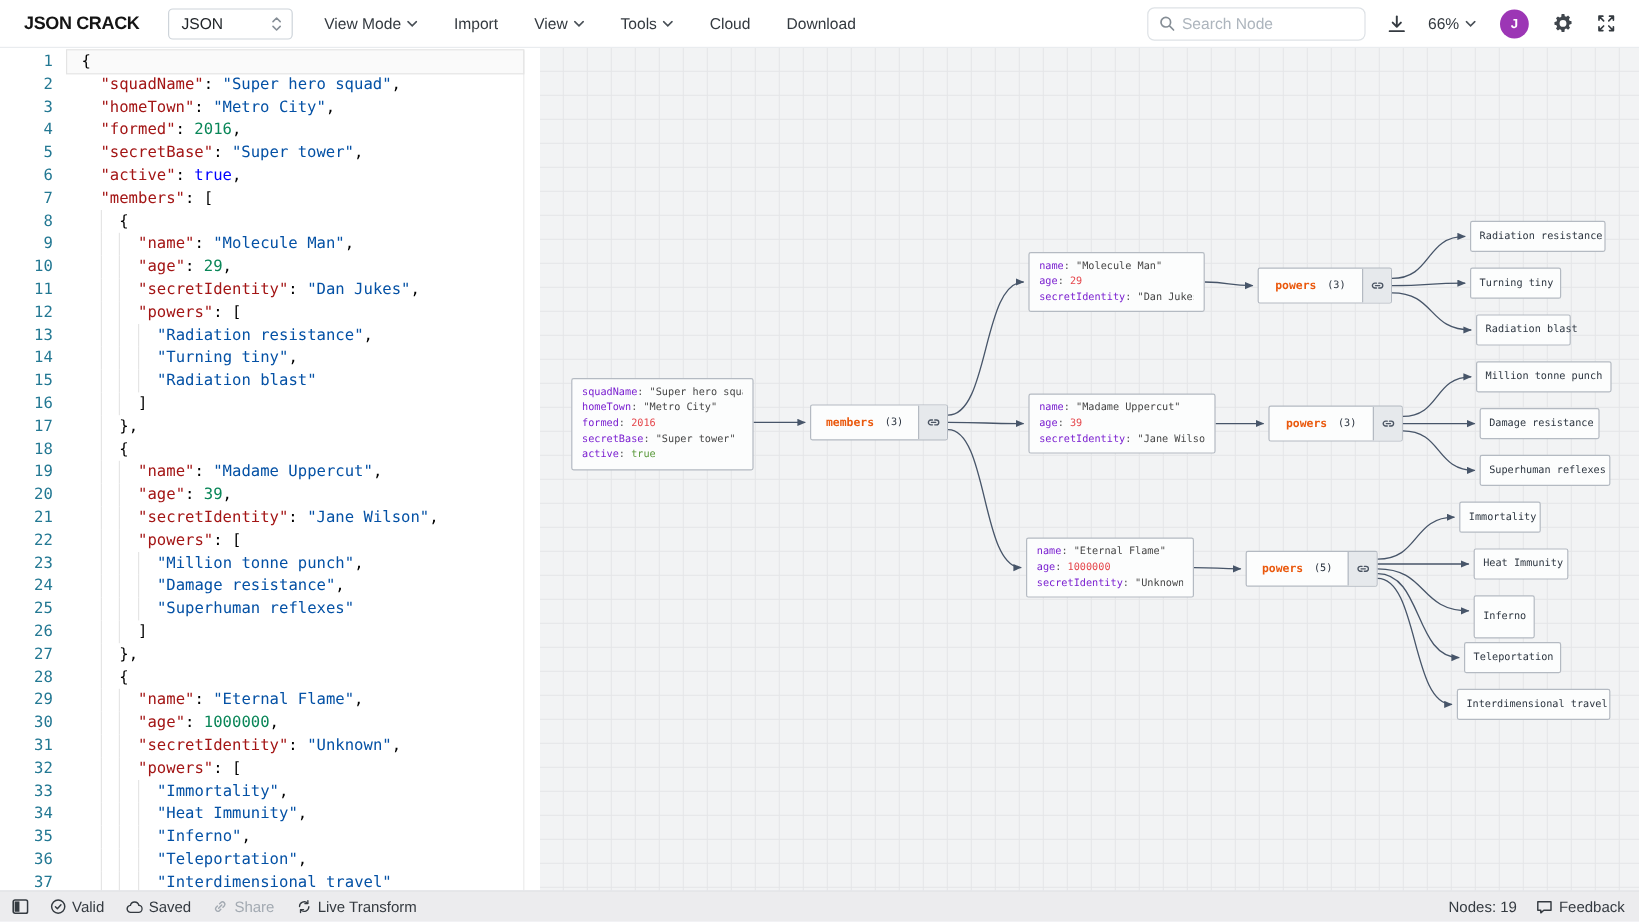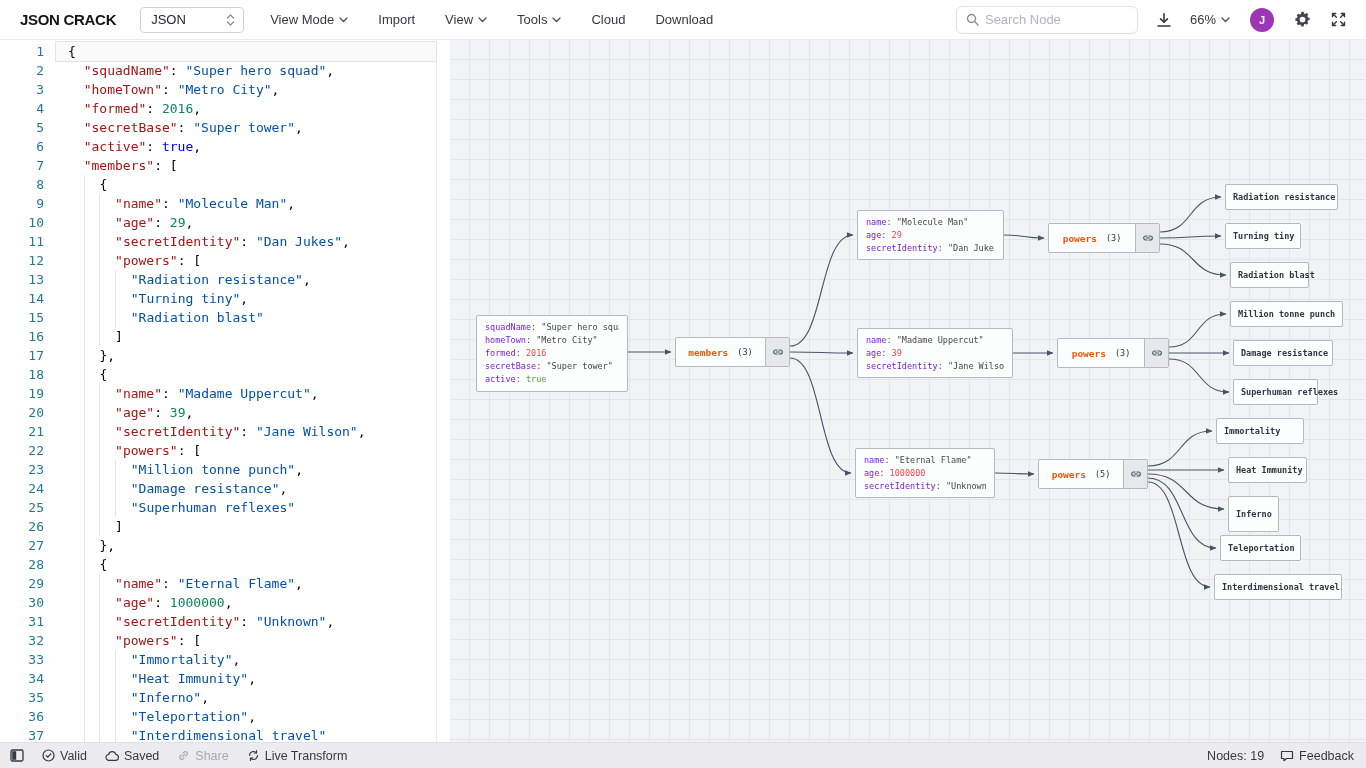--- a/index.html
+++ b/index.html
@@ -62,21 +62,21 @@
   .nrow { height:13px; line-height:13px; font-size:8.5px; white-space:nowrap; overflow:hidden; }
   .nk { color:#7a1fd0; } .npunct { color:#535353; }
   .nv-str { color:#474747; } .nv-num { color:#e5484d; } .nv-bool { color:#5b9a3c; }
   .gnode.parent { display:flex; align-items:stretch; padding:0; }
   .pmain { flex:1; display:flex; align-items:center; justify-content:center; gap:9px; }
   .plabel { color:#ea580c; font-size:9.5px; font-weight:600; }
   .pcount { color:#2b3440; font-size:8.5px; }
   .plink { width:24px; border-left:1px solid #b4bac2; background:#e6e9ec;
     display:flex; align-items:center; justify-content:center; cursor:pointer; }
   .gnode.leaf { display:flex; align-items:center; padding:0 7px; font-size:8.5px;
-    color:#2e3742; white-space:nowrap;font-weight:bold; }
+    color:#2e3742; white-space:nowrap; }
 
   
   .statusbar { position:absolute; left:0; bottom:0; width:1366px; height:26px;
     background:#ececee; border-top:1px solid #dfe1e4; display:flex; align-items:center;
     padding:0 12px 0 10px; gap:18px; font-size:12.5px; color:#343a40; z-index:30; }
   .sb-item { display:flex; align-items:center; gap:5px; cursor:pointer; white-space:nowrap; }
   .sb-item.muted { color:#a3aab2; }
   .sb-right { margin-left:auto; display:flex; align-items:center; gap:16px; }
   .sb-static { cursor:default; }
   svg { display:block; }
@@ -291,38 +291,38 @@
           <span class="pcount">(3)</span>
         </span>
         <span class="plink">
           <svg width="12" height="12" viewBox="0 0 13 13" fill="none" stroke="#4b5563" stroke-width="1.2" stroke-linecap="round" stroke-linejoin="round">
             <path d="M5.5 8.7H4a2.2 2.2 0 1 1 0-4.4h1.5M7.5 4.3H9a2.2 2.2 0 1 1 0 4.4H7.5M4.6 6.5h3.8"></path>
           </svg>
         </span>
       </div>
       <div class="gnode leaf" style="left:780px;top:261px;width:113px;height:26px;">Million tonne punch</div>
       <div class="gnode leaf" style="left:783px;top:300px;width:100px;height:26px;">Damage resistance</div>
-      <div class="gnode leaf" style="left:783px;top:339px;width:85px;height:26px;">Superhuman reflexes</div>
+      <div class="gnode leaf" style="left:783px;top:339px;width:109px;height:26px;">Superhuman reflexes</div>
       <div class="gnode obj" style="left:405px;top:408px;width:140px;height:50px;">
         <div class="nrow"><span class="nk">name</span><span class="npunct">: </span><span class="nv-str">"Eternal Flame"</span></div>
         <div class="nrow"><span class="nk">age</span><span class="npunct">: </span><span class="nv-num">1000000</span></div>
         <div class="nrow"><span class="nk">secretIdentity</span><span class="npunct">: </span><span class="nv-str">"Unknown"</span></div>
       </div>
       <div class="gnode parent" style="left:588px;top:419px;width:110px;height:30px;">
         <span class="pmain">
           <span class="plabel">powers</span>
           <span class="pcount">(5)</span>
         </span>
         <span class="plink">
           <svg width="12" height="12" viewBox="0 0 13 13" fill="none" stroke="#4b5563" stroke-width="1.2" stroke-linecap="round" stroke-linejoin="round">
             <path d="M5.5 8.7H4a2.2 2.2 0 1 1 0-4.4h1.5M7.5 4.3H9a2.2 2.2 0 1 1 0 4.4H7.5M4.6 6.5h3.8"></path>
           </svg>
         </span>
       </div>
-      <div class="gnode leaf" style="left:766px;top:378px;width:88px;height:26px;">Immortality</div>
+      <div class="gnode leaf" style="left:766px;top:378px;width:68px;height:26px;">Immortality</div>
       <div class="gnode leaf" style="left:778px;top:417px;width:79px;height:26px;">Heat Immunity</div>
       <div class="gnode leaf" style="left:778px;top:456px;width:51px;height:36px;">Inferno</div>
       <div class="gnode leaf" style="left:770px;top:495px;width:81px;height:26px;">Teleportation</div>
       <div class="gnode leaf" style="left:764px;top:534px;width:128px;height:26px;">Interdimensional travel</div>
     </div>
 </div>
 
 <div class="statusbar">
   <span class="sb-item">
     <svg width="14" height="13" viewBox="0 0 14 13" fill="none">

